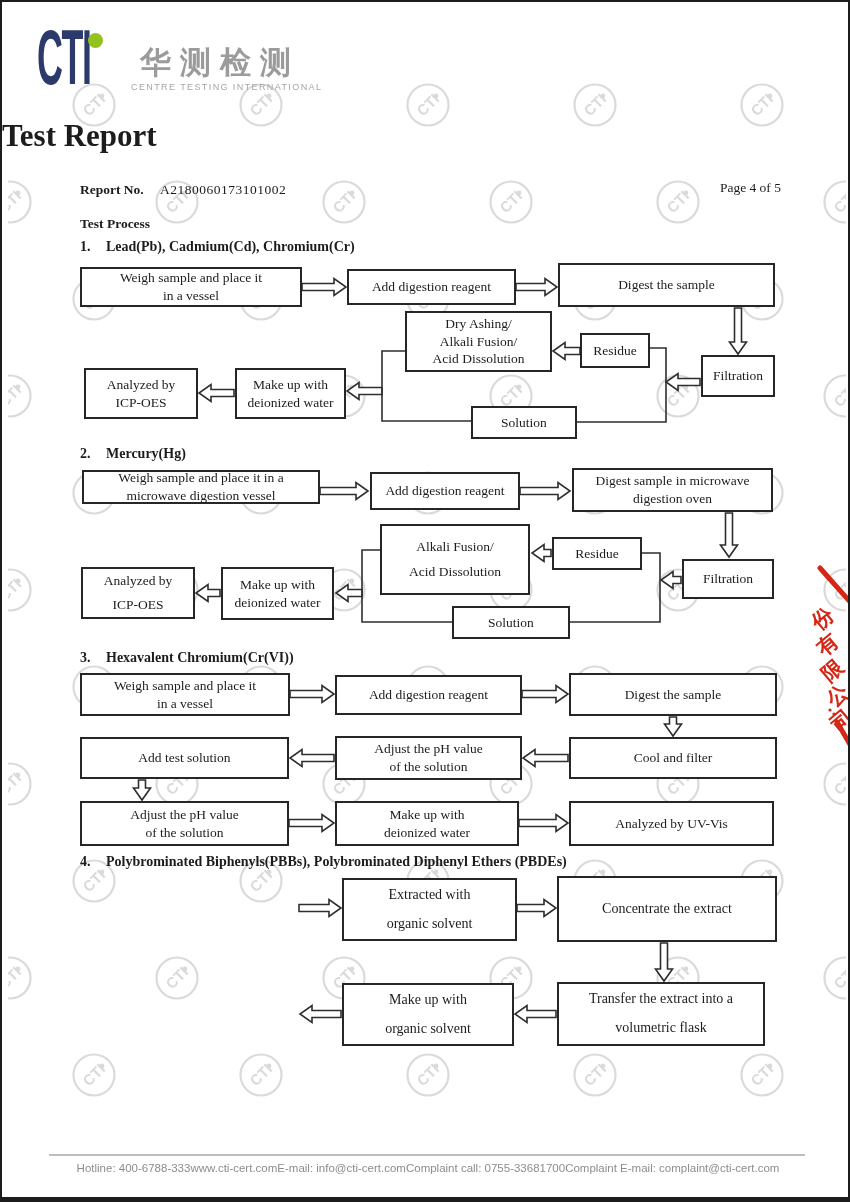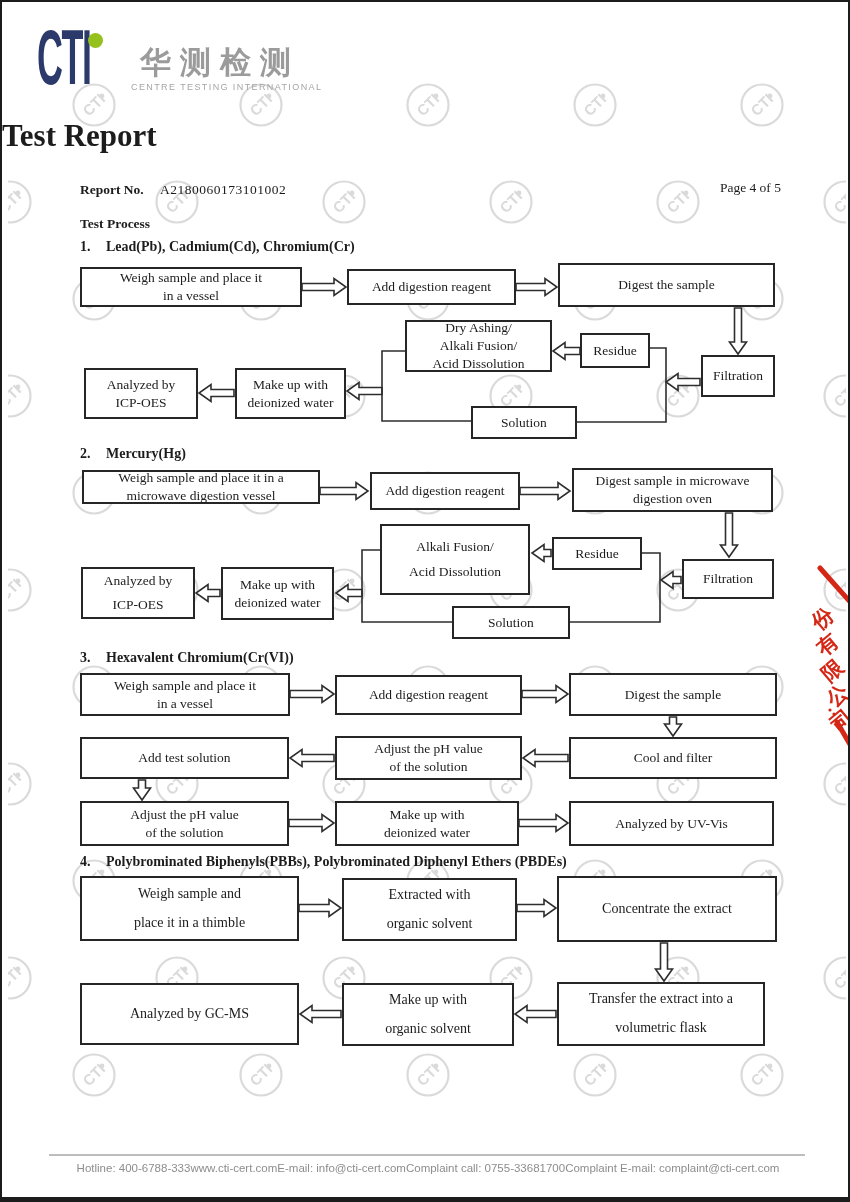--- a/index.html
+++ b/index.html
@@ -125,21 +125,21 @@
   <div class="fbox" style="left:78px;top:265px;width:222px;height:40px">
       <span>Weigh sample and place it
 in a vessel</span>
     </div>
   <div class="fbox" style="left:345px;top:267px;width:169px;height:36px">
       <span>Add digestion reagent</span>
     </div>
   <div class="fbox" style="left:556px;top:261px;width:217px;height:44px">
       <span>Digest the sample</span>
     </div>
-  <div class="fbox" style="left:403px;top:318px;width:147px;height:52px">
+  <div class="fbox" style="left:403px;top:309px;width:147px;height:61px">
       <span>Dry Ashing/
 Alkali Fusion/
 Acid Dissolution</span>
     </div>
   <div class="fbox" style="left:578px;top:331px;width:70px;height:35px">
       <span>Residue</span>
     </div>
   <div class="fbox" style="left:699px;top:353px;width:74px;height:42px">
       <span>Filtration</span>
     </div>
@@ -222,33 +222,26 @@
       <span>Make up with
 deionized water</span>
     </div>
   <div class="fbox" style="left:567px;top:799px;width:205px;height:45px">
       <span>Analyzed by UV-Vis</span>
     </div>
 
   <div class="fc-heading" style="left:78px;top:852px">
     <span class="num">4.</span><span>Polybrominated Biphenyls(PBBs), Polybrominated Diphenyl Ethers (PBDEs)</span>
   </div>
-  <div class="fbox roomy2" style="left:78px;top:874px;width:219px;height:65px">
-      <span>Weigh sample and
-place it in a thimble</span>
-    </div>
   <div class="fbox roomy2" style="left:340px;top:876px;width:175px;height:63px">
       <span>Extracted with
 organic solvent</span>
     </div>
   <div class="fbox roomy2" style="left:555px;top:874px;width:220px;height:66px">
       <span>Concentrate the extract</span>
-    </div>
-  <div class="fbox roomy2" style="left:78px;top:981px;width:219px;height:62px">
-      <span>Analyzed by GC-MS</span>
     </div>
   <div class="fbox roomy2" style="left:340px;top:981px;width:172px;height:63px">
       <span>Make up with
 organic solvent</span>
     </div>
   <div class="fbox roomy2" style="left:555px;top:980px;width:208px;height:64px">
       <span>Transfer the extract into a
 volumetric flask</span>
     </div>
 

